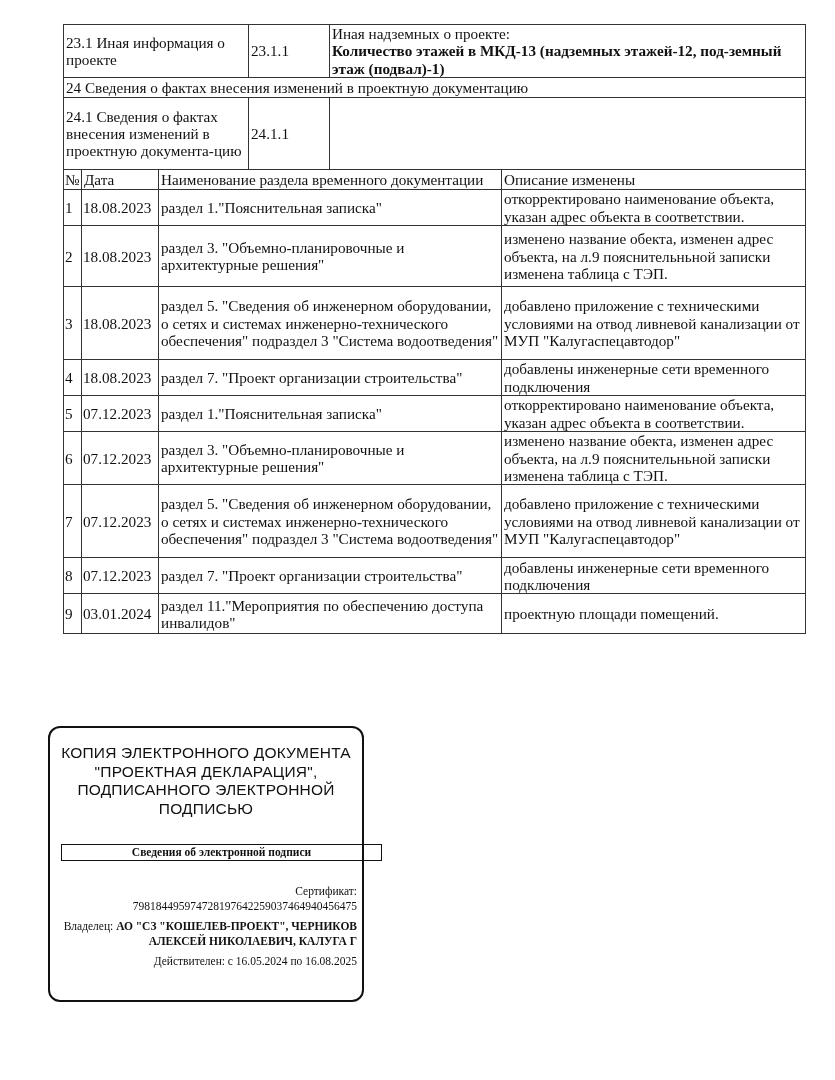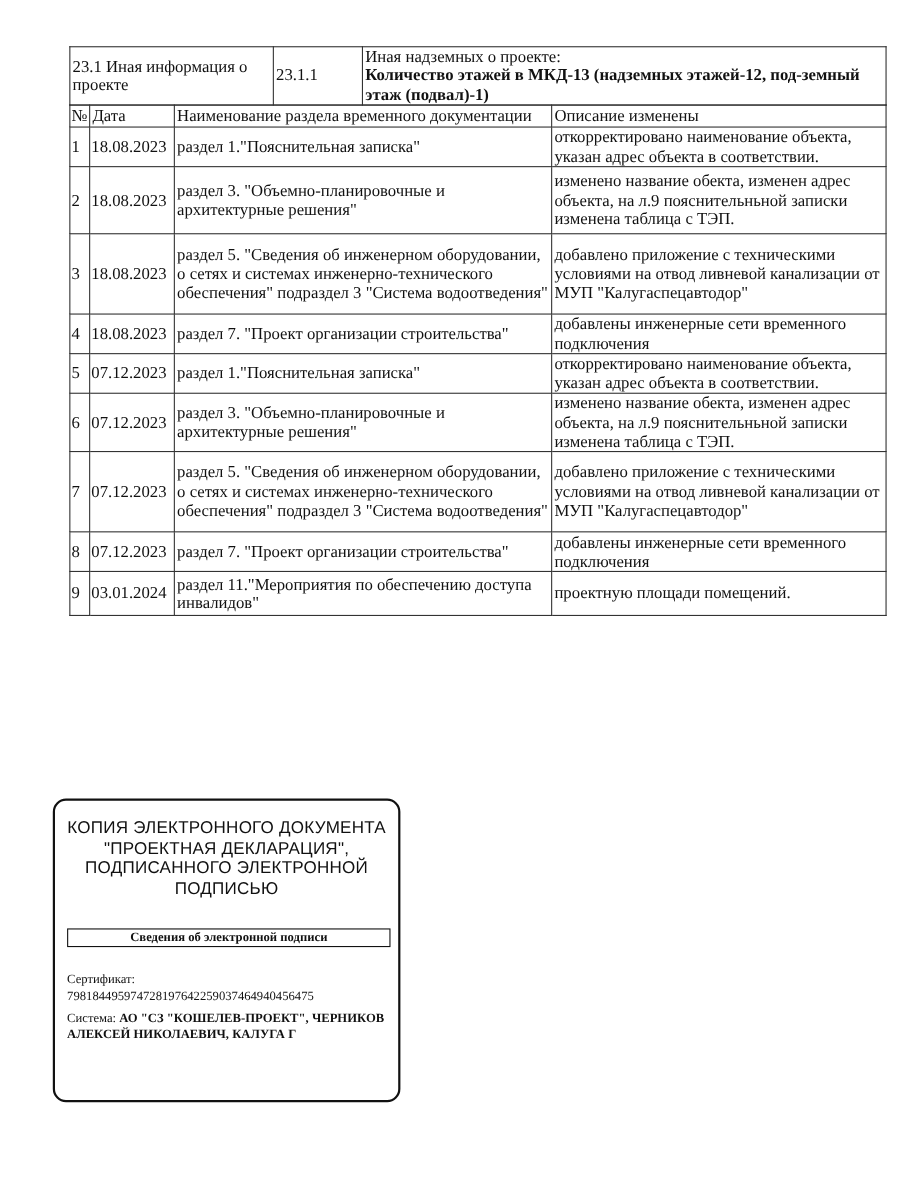--- a/index.html
+++ b/index.html
@@ -1,54 +1,62 @@
 <!DOCTYPE html>
 <html><head>
 <meta charset="utf-8">
 <style>
   html, body { margin: 0; padding: 0; background: #ffffff; }
   body { width: 835px; height: 1080px; position: relative; overflow: hidden;
          font-family: "Liberation Serif", "DejaVu Serif", serif; color: #111; }
-  .page { position: absolute; left: 47px; top: 42px; width: 742px; padding-left: 16px; }
+  .page { position: absolute; left: 47px; top: 24px; width: 742px; padding-left: 16px; }
 
   table { border-collapse: collapse; width: 742px; table-layout: fixed; }
   td { border: 1.4px solid #333; padding: 0 2px; font-size: 15.2px; line-height: 17.4px;
        vertical-align: middle; word-wrap: break-word; }
   .bold { font-weight: bold; font-family: Liberation Serif, serif; }
 
   .stamp { position: absolute; left: 48px; top: 726px; width: 316px; height: 276px;
            border: 2px solid #111; border-radius: 12px; box-sizing: border-box; }
   .stamp-title { position: absolute; left: 0; right: 0; top: 16px; text-align: center;
                  font-family: "Liberation Sans", "DejaVu Sans", sans-serif; font-size: 15.5px;
                  line-height: 18.5px; letter-spacing: 0.2px; color: #111; }
-  .stamp-box { position: absolute; left: 11px; top: 116px; width: 294px; height: 17px;
+  .stamp-box { position: absolute; left: 11px; top: 116px; width: 321px; height: 17px;
                border: 1.3px solid #111; box-sizing: border-box; text-align: center;
                font-weight: bold; font-size: 11.5px; line-height: 14px; }
   .stamp-info { position: absolute; left: 11px; top: 156px; width: 296px; font-size: 11.5px;
-                line-height: 15px; }
+                line-height: 15px; text-align: right; }
   .stamp-info p { margin: 0 0 5px 0; }
 </style>
 </head>
 <body>
 
 <div class="page">
   <table>
     <colgroup>
       <col style="width:185px">
         <col style="width:81px">
         <col style="width:476px">
     </colgroup>
     <tbody>
         <tr>
       <td style="height:52px">23.1 Иная информация о проекте</td>
       <td>23.1.1</td>
       <td>
         <div>Иная надземных о проекте:</div>
         <div class="bold">Количество этажей в МКД-13 (надземных этажей-12, под-земный этаж (подвал)-1)</div>
       </td>
+    </tr>
+    <tr>
+      <td colspan="3" style="height:19px">24 Сведения о фактах внесения изменений в проектную документацию</td>
+    </tr>
+    <tr>
+      <td style="height:71px">24.1 Сведения о фактах внесения изменений в проектную документа-цию</td>
+      <td>24.1.1</td>
+      <td></td>
     </tr>
   </tbody>
     </table>
 
   <table style="margin-top:-1px">
     <colgroup>
       <col style="width:18px">
         <col style="width:77px">
         <col style="width:343px">
         <col style="width:304px">
@@ -122,17 +130,18 @@
 
 <div class="stamp">
   <div class="stamp-title">КОПИЯ ЭЛЕКТРОННОГО ДОКУМЕНТА "ПРОЕКТНАЯ ДЕКЛАРАЦИЯ", ПОДПИСАННОГО ЭЛЕКТРОННОЙ ПОДПИСЬЮ</div>
   <div class="stamp-box">Сведения об электронной подписи</div>
   <div class="stamp-info">
     <p>
       <span>Сертификат:</span><br>
       <span>798184495974728197642259037464940456475</span>
     </p>
     <p>
-      <span>Система:</span>
+      <span>Владелец:</span>
       <b>АО "СЗ "КОШЕЛЕВ-ПРОЕКТ", ЧЕРНИКОВ АЛЕКСЕЙ НИКОЛАЕВИЧ, КАЛУГА Г</b>
     </p>
+    <p>Действителен: с 16.05.2024 по 16.08.2025</p>
   </div>
 </div>
 
 </body></html>

